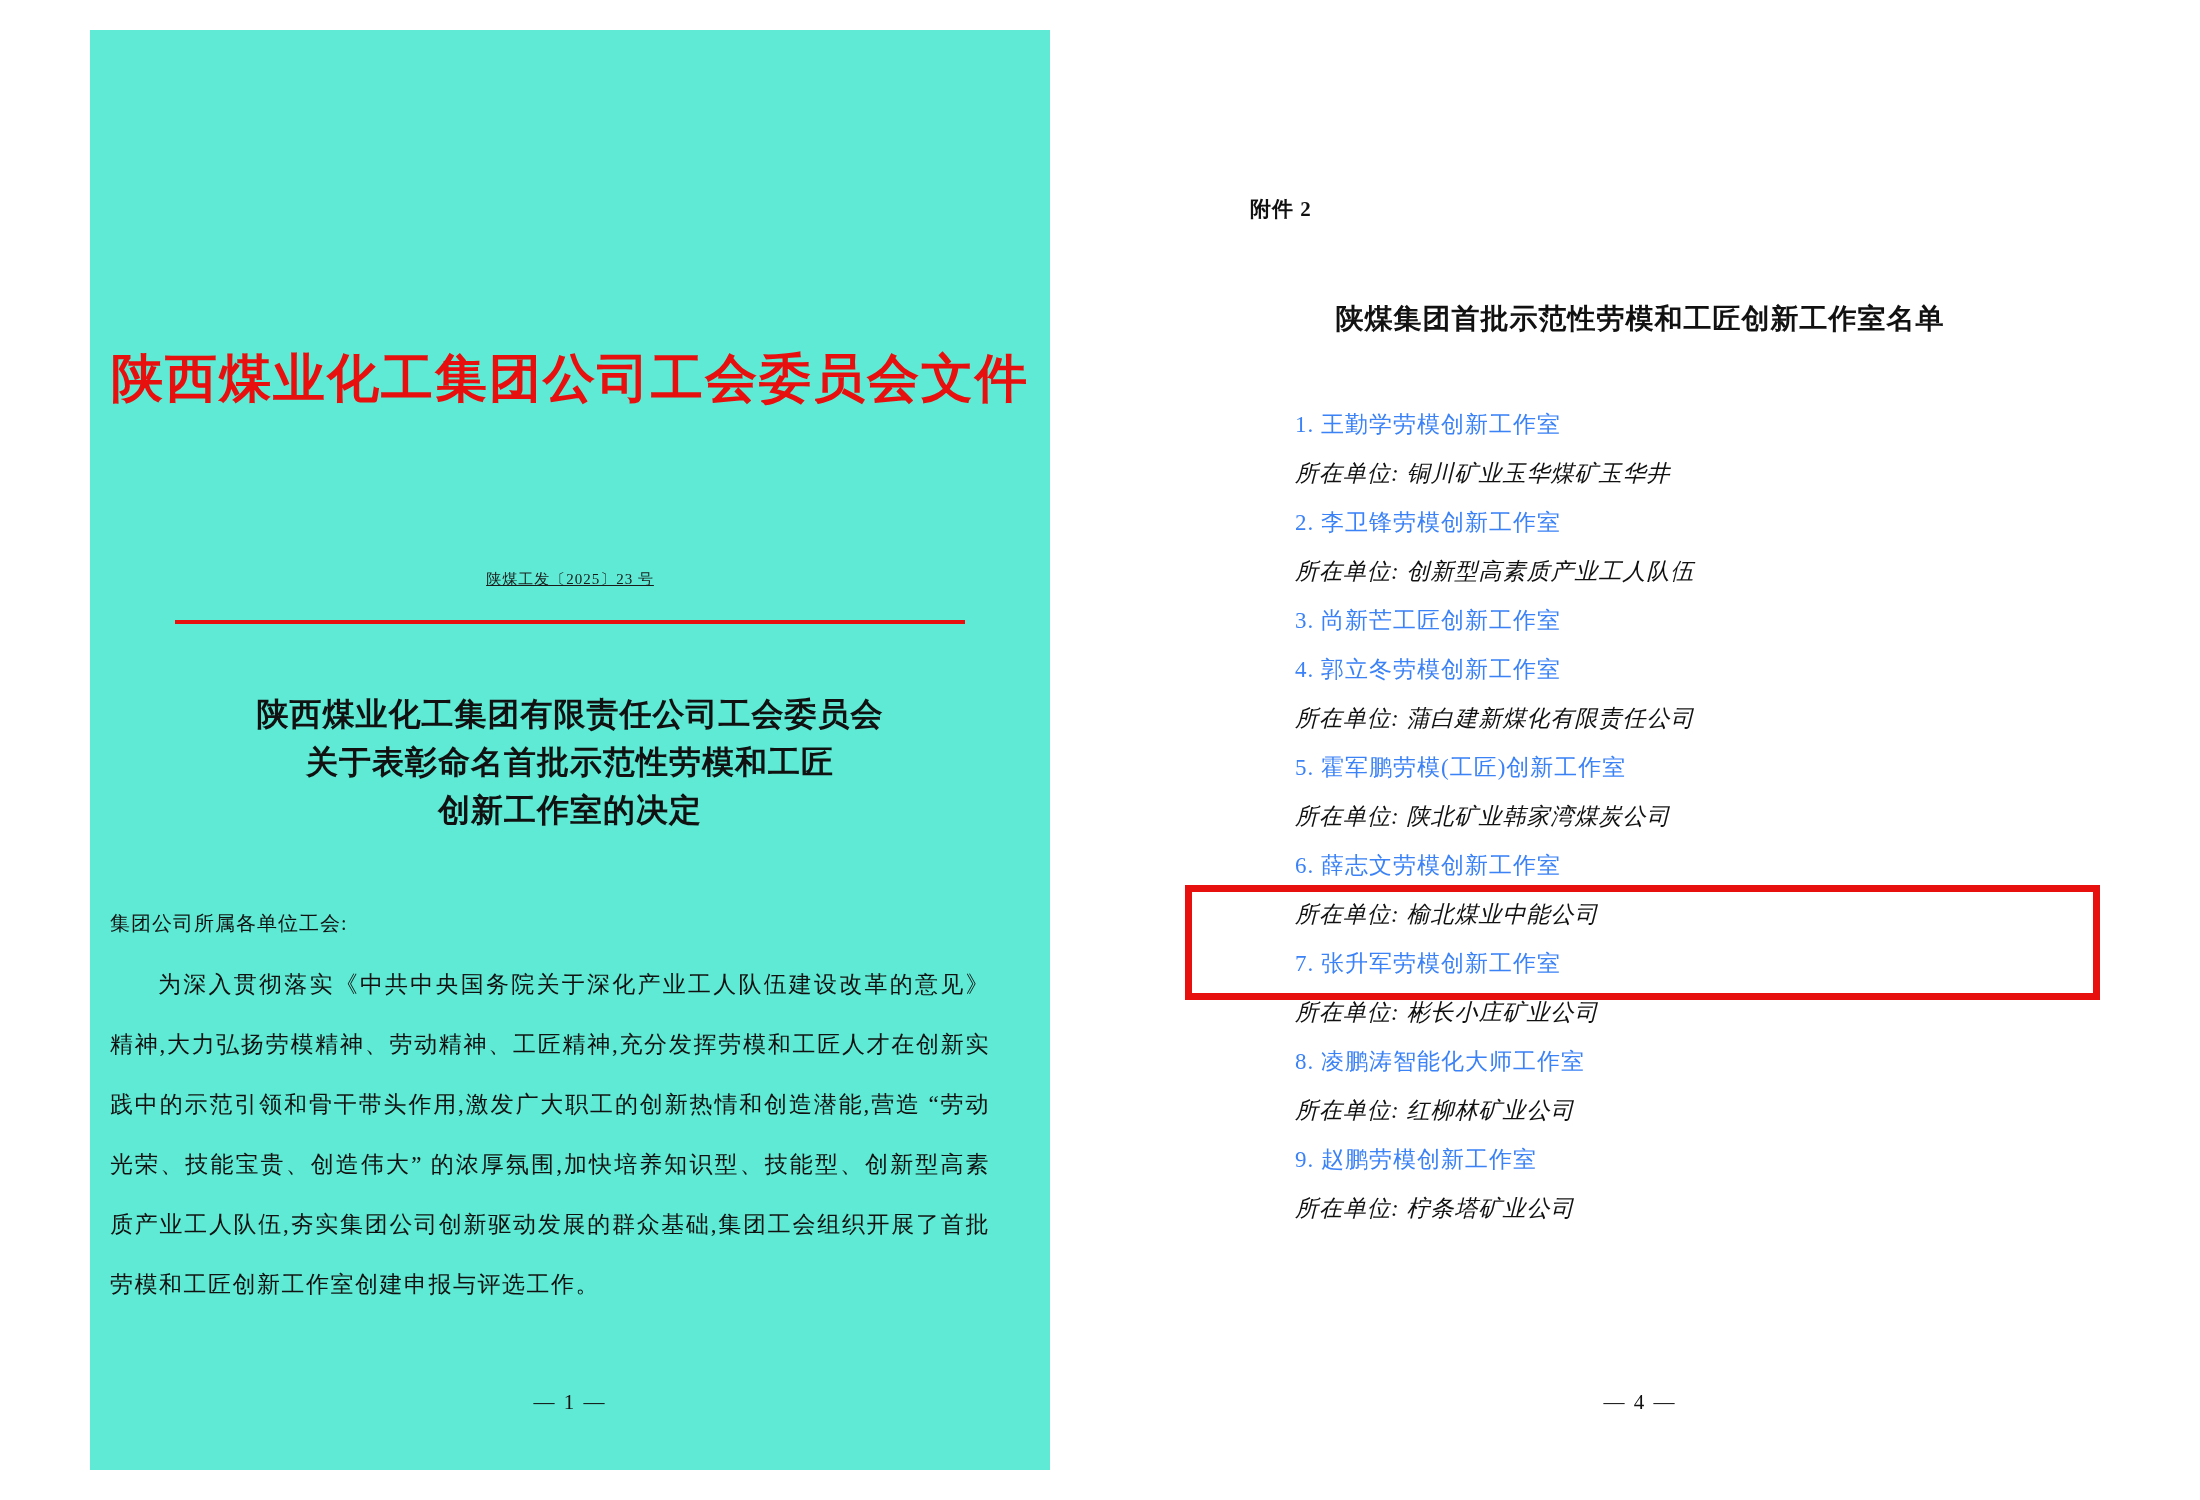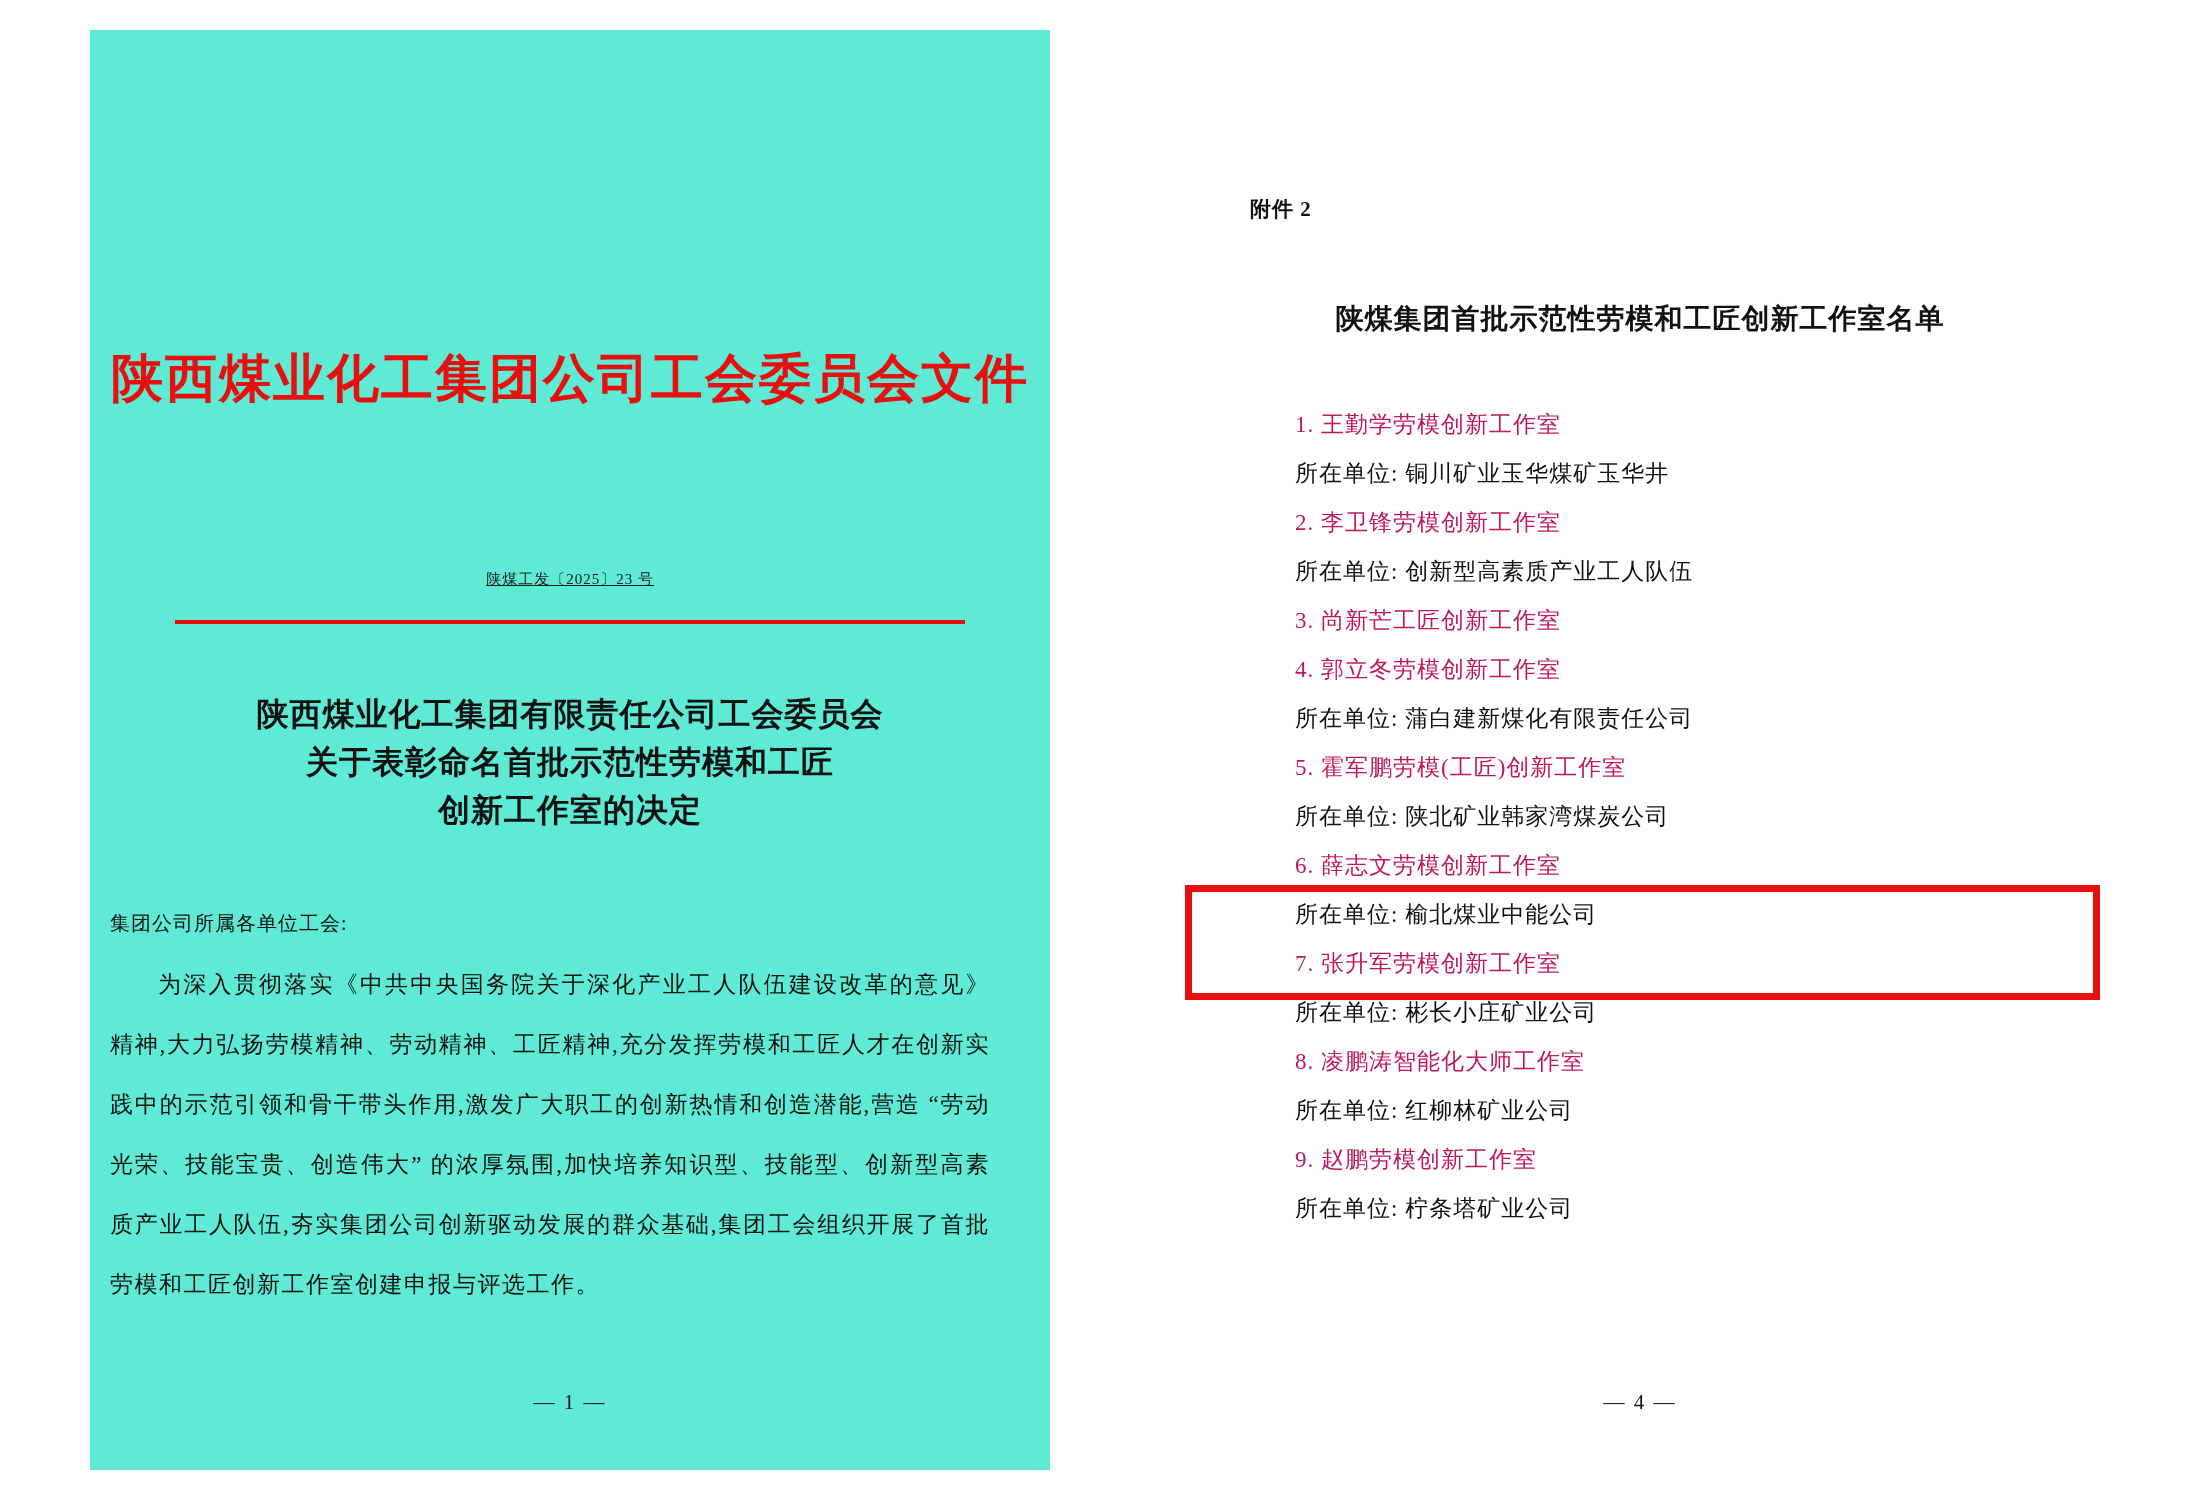--- a/index.html
+++ b/index.html
@@ -144,30 +144,31 @@
     top: 370px;
     width: 790px;
   }
   .entry {
     margin: 0;
   }
   .entry-name {
     font-size: 23px;
     line-height: 49px;
     letter-spacing: 1px;
-    color: #be185d;
+    color: #3b82f6;
     white-space: nowrap;
   }
   .entry-unit {
     font-size: 23px;
     line-height: 49px;
     letter-spacing: 1px;
     color: #111;
     padding-left: 0px;
     white-space: nowrap;
+    font-style: italic;
   }
   .highlight-box {
     position: absolute;
     left: 1185px;
     top: 885px;
     width: 915px;
     height: 115px;
     border: 7px solid #e8100f;
     box-sizing: border-box;
     pointer-events: none;

